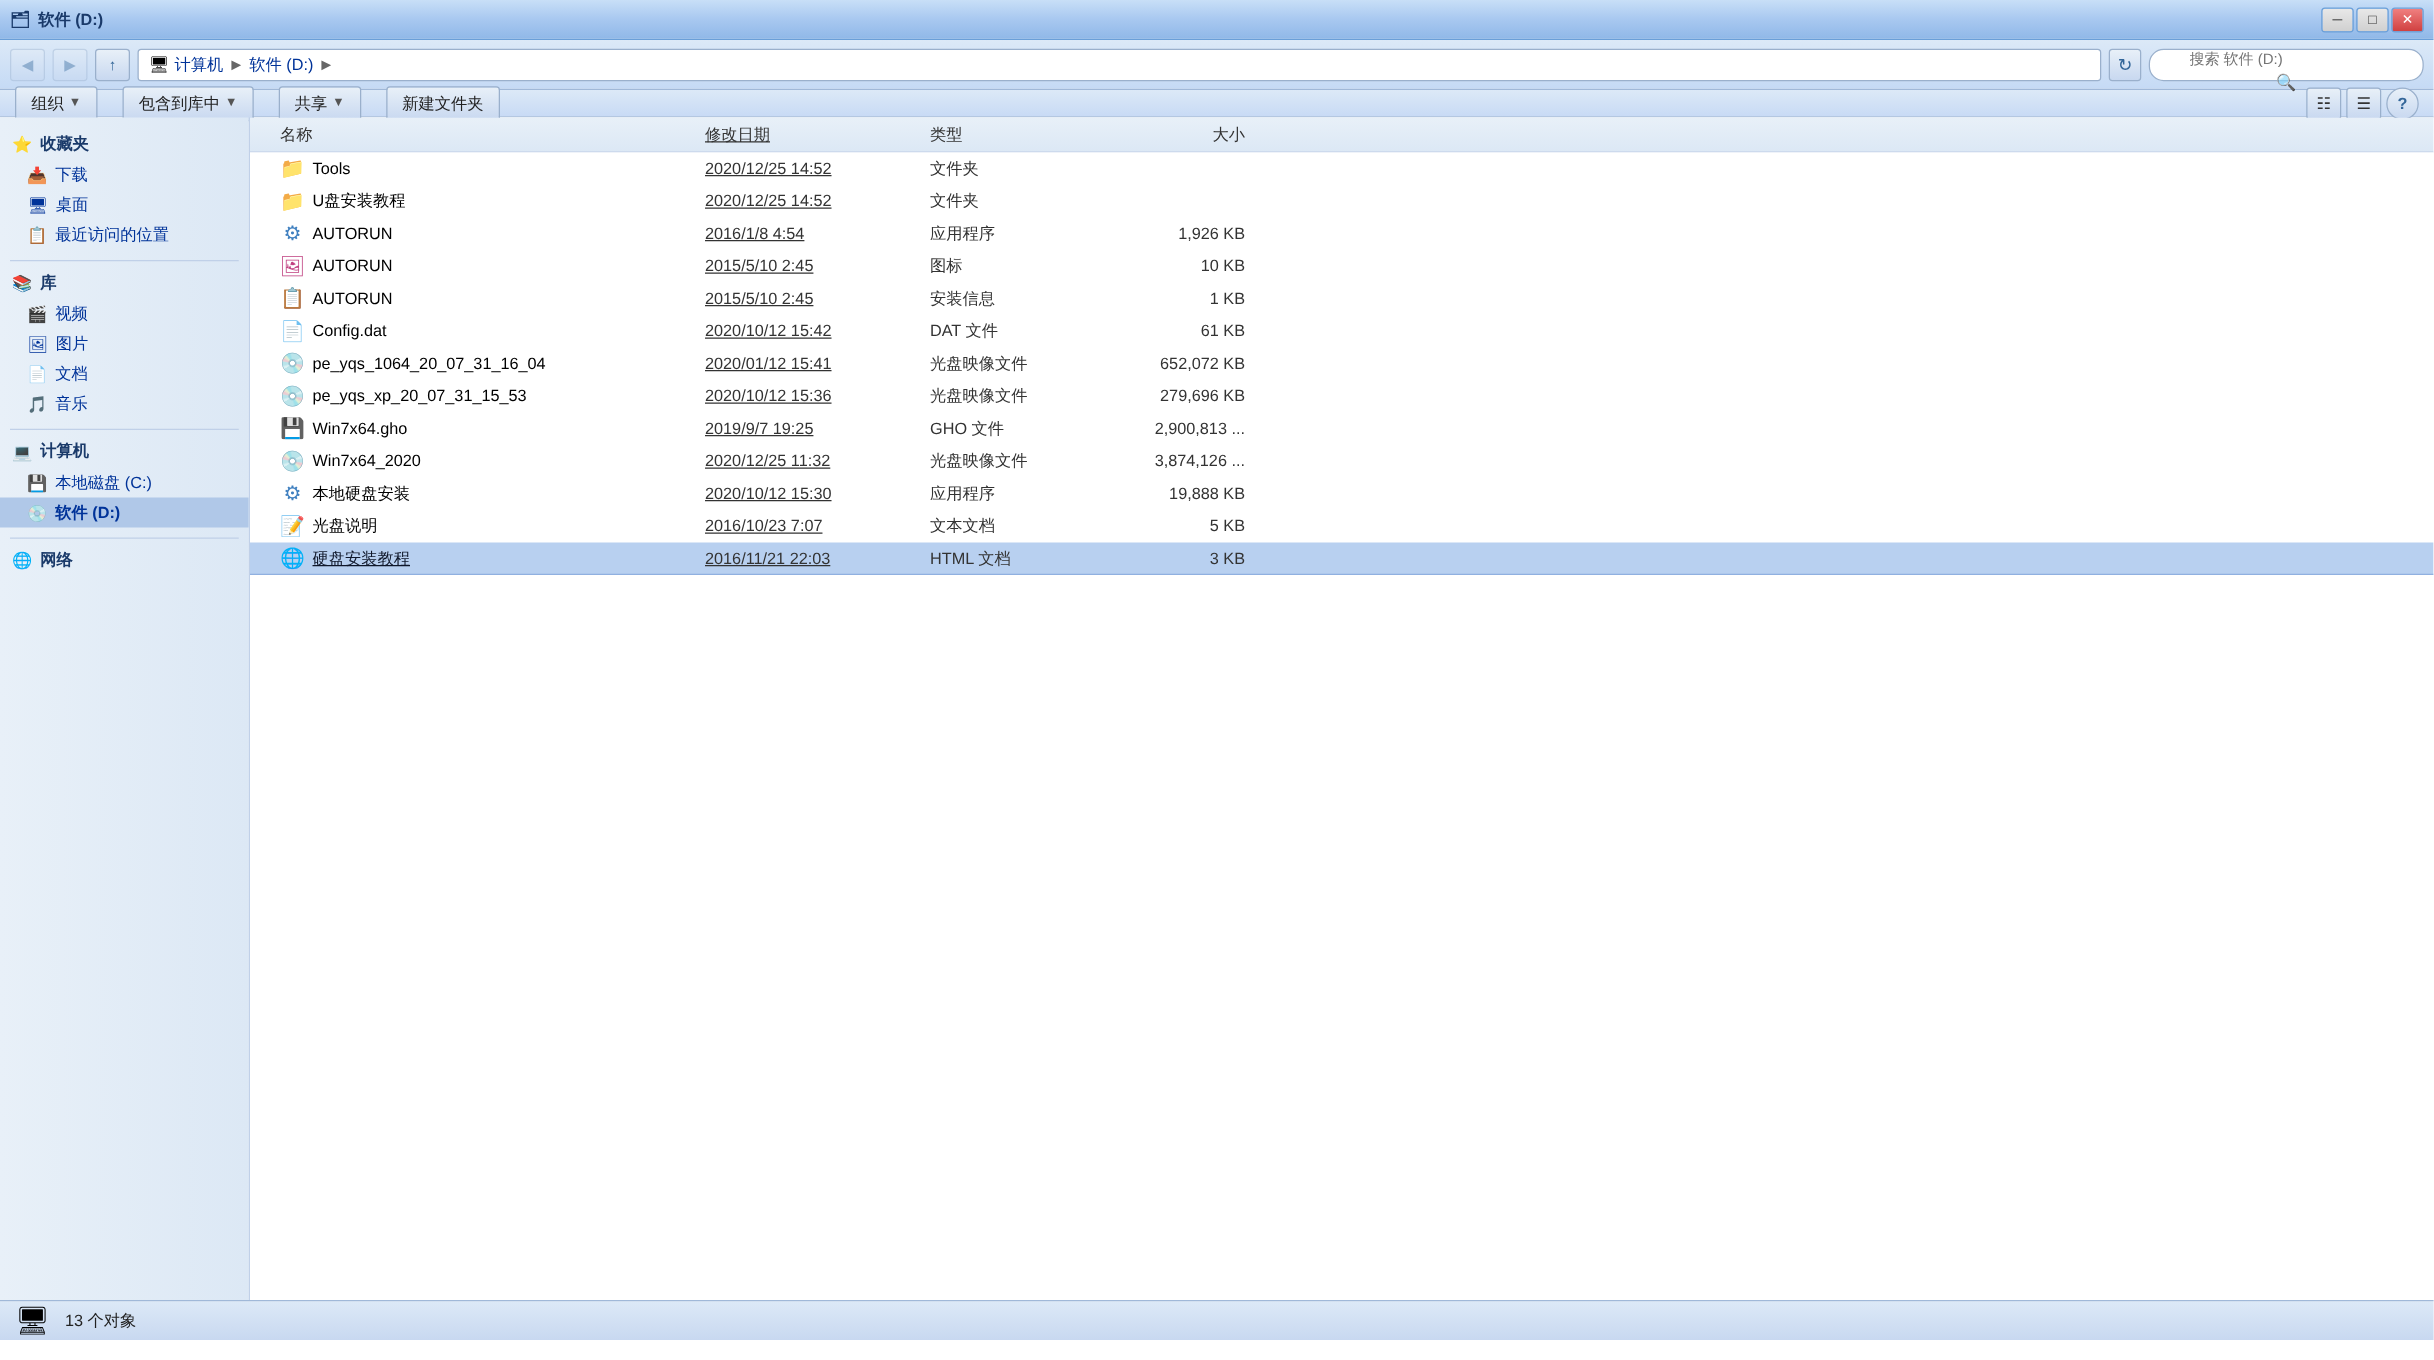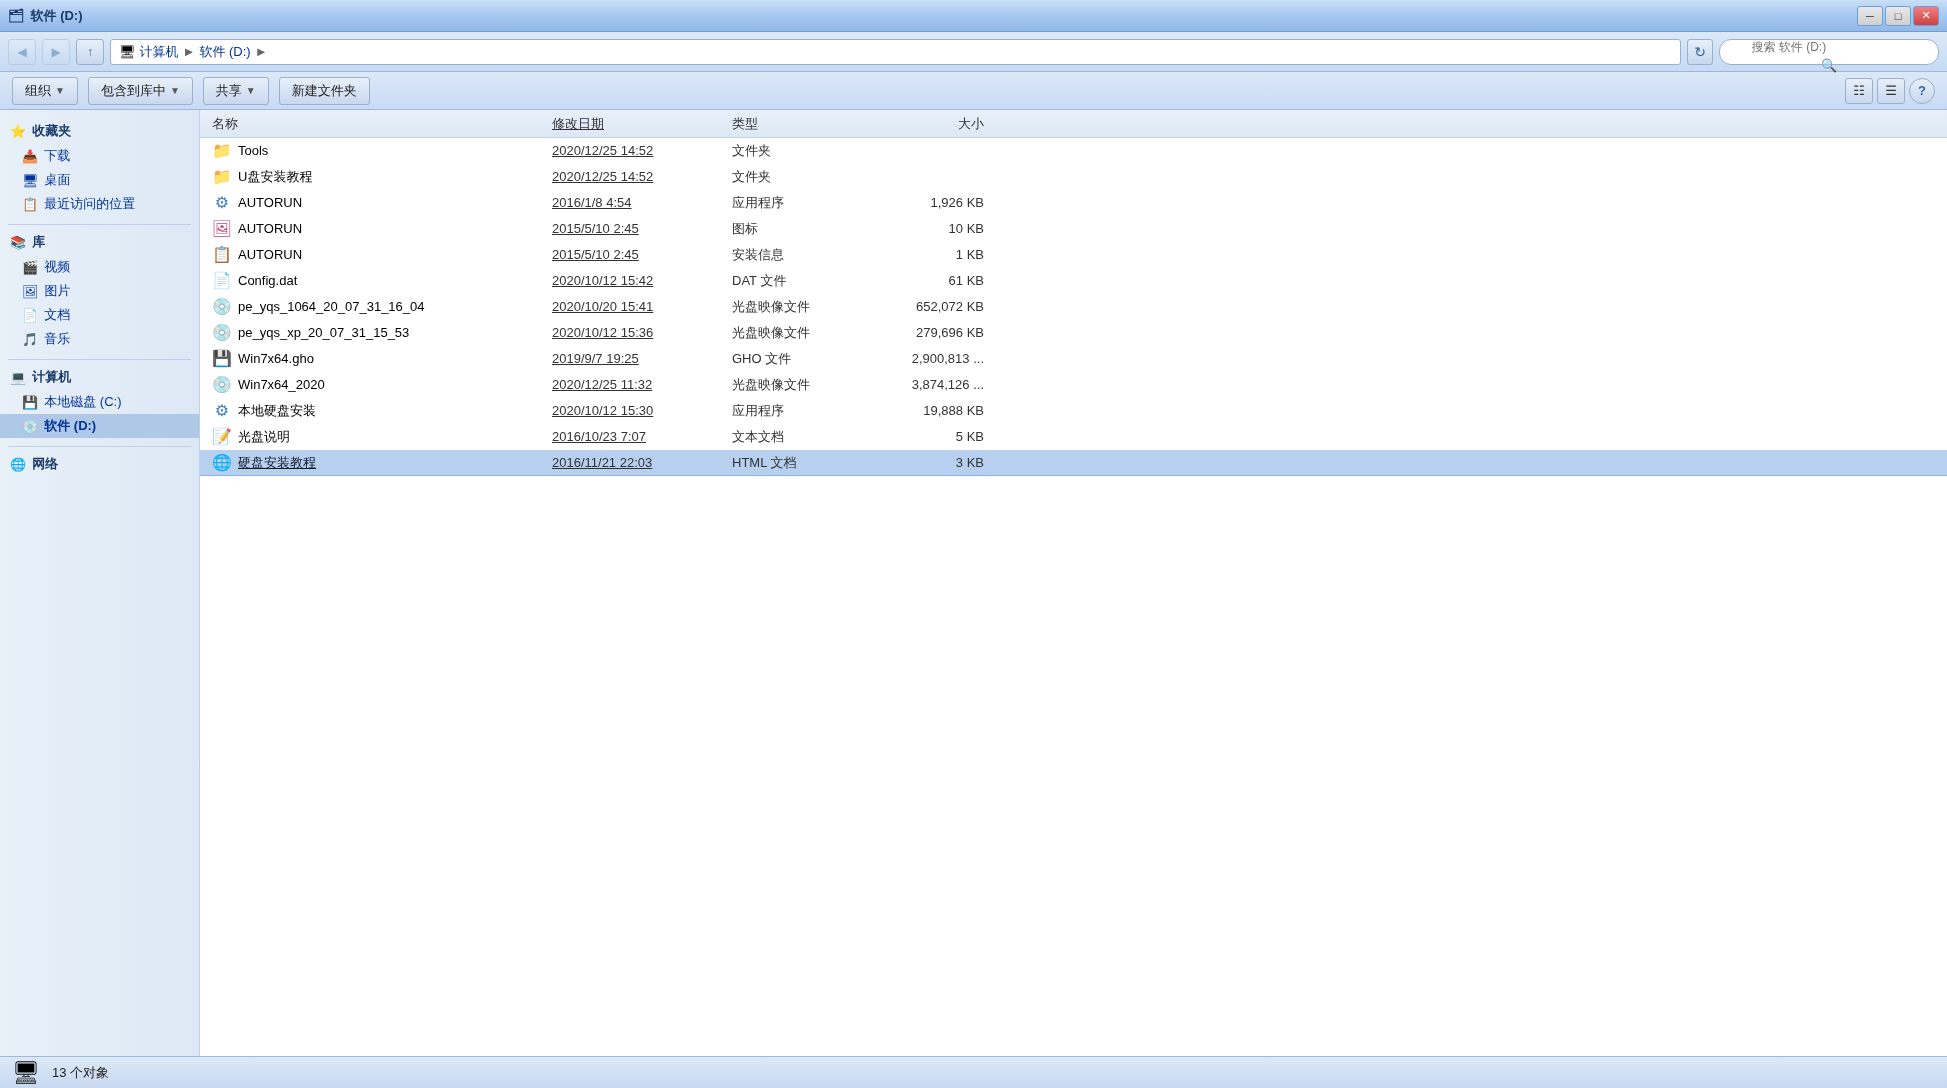--- a/index.html
+++ b/index.html
@@ -125,25 +125,25 @@
       align-items: center;
       justify-content: center;
       cursor: pointer;
       font-size: 14px;
       color: #336699;
     }
 
     
     .toolbar {
       background: linear-gradient(to bottom, #dce9f7 0%, #c8daf5 100%);
-      height: 38px;
+      height: 22px;
       display: flex;
       align-items: center;
       padding: 0 12px;
-      gap: 10px;
+      gap: 20px;
       border-bottom: 1px solid #a0b8d8;
     }
     .toolbar-btn {
       height: 28px;
       padding: 0 12px;
       background: linear-gradient(to bottom, #e8f0f8, #c8d8f0);
       border: 1px solid #9ab0cc;
       border-radius: 3px;
       display: flex;
       align-items: center;
@@ -238,21 +238,21 @@
 
     
     .col-header {
       display: flex;
       align-items: center;
       background: linear-gradient(to bottom, #e8f0f8, #dce8f5);
       border-bottom: 1px solid #c0d0e8;
       height: 28px;
       padding: 0 8px;
     }
-    .col-name { width: 340px; font-size: 13px; color: #333; padding: 0 4px; font-weight: normal; cursor: pointer; }
+    .col-name { width: 340px; font-size: 13px; color: #333; padding: 0 4px; font-weight: normal; cursor: pointer; margin-left: 12px; }
     .col-date { width: 180px; font-size: 13px; color: #333; padding: 0 4px; cursor: pointer; text-decoration: underline; }
     .col-type { width: 140px; font-size: 13px; color: #333; padding: 0 4px; cursor: pointer; }
     .col-size { width: 120px; font-size: 13px; color: #333; padding: 0 4px; text-align: right; cursor: pointer; }
 
     
     .file-list {
       flex: 1;
       overflow-y: auto;
       background: #fff;
     }
@@ -505,21 +505,21 @@
       </div>
       <div class="col-date">2020/10/12 15:42</div>
       <div class="col-type">DAT 文件</div>
       <div class="col-size" style="text-align:right">61 KB</div>
     </div>
         <div class="file-row">
       <div class="col-name">
         <span class="file-icon icon-iso">💿</span>
         <span class="file-name">pe_yqs_1064_20_07_31_16_04</span>
       </div>
-      <div class="col-date">2020/10/20 15:41</div>
+      <div class="col-date">2020/01/12 15:41</div>
       <div class="col-type">光盘映像文件</div>
       <div class="col-size" style="text-align:right">652,072 KB</div>
     </div>
         <div class="file-row">
       <div class="col-name">
         <span class="file-icon icon-iso">💿</span>
         <span class="file-name">pe_yqs_xp_20_07_31_15_53</span>
       </div>
       <div class="col-date">2020/10/12 15:36</div>
       <div class="col-type">光盘映像文件</div>

